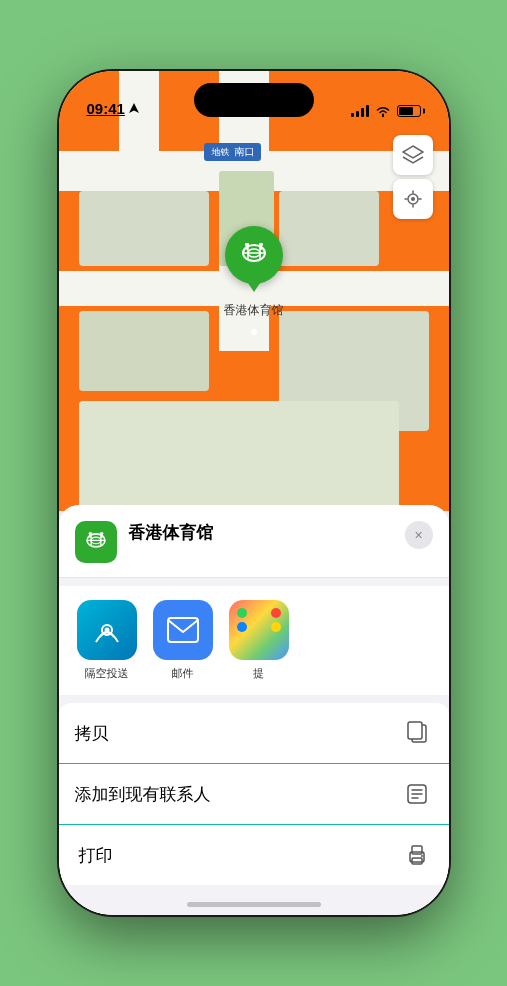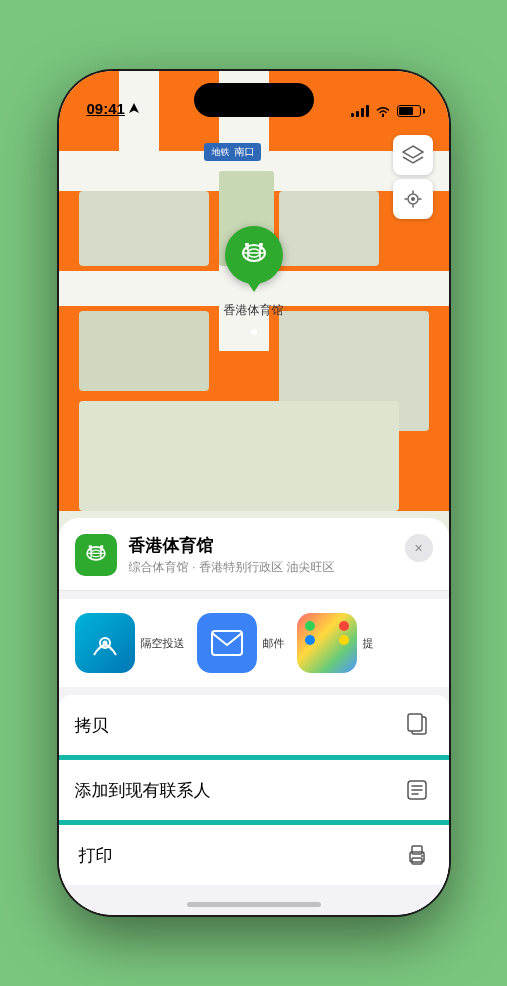--- a/index.html
+++ b/index.html
@@ -279,21 +279,21 @@
       padding: 14px 16px;
       margin-top: 8px;
     }
     .share-items {
       display: flex;
       gap: 12px;
       overflow-x: auto;
     }
     .share-item {
       display: flex;
-      flex-direction: row;
+      flex-direction: column;
       align-items: center;
       gap: 6px;
       min-width: 64px;
     }
     .share-app-icon {
       width: 60px;
       height: 60px;
       border-radius: 14px;
       display: flex;
       align-items: center;
@@ -322,21 +322,21 @@
       background: white;
       margin-top: 8px;
       border-radius: 12px;
       overflow: hidden;
     }
     .action-row {
       display: flex;
       align-items: center;
       justify-content: space-between;
       padding: 14px 16px;
-      border-bottom: 5px solid #14b8a6;
+      border-bottom: 1px solid #14b8a6;
     }
     .action-row:last-child {
       border-bottom: none;
     }
     .action-label {
       font-size: 17px;
       color: #000;
     }
     .action-icon {
       width: 32px;
@@ -460,21 +460,20 @@
             <line x1="10" y1="8" x2="10" y2="20" stroke="white" stroke-width="1.5"></line>
             <line x1="22" y1="8" x2="22" y2="20" stroke="white" stroke-width="1.5"></line>
             <line x1="9" y1="6" x2="9" y2="10" stroke="white" stroke-width="2" stroke-linecap="round"></line>
             <line x1="23" y1="6" x2="23" y2="10" stroke="white" stroke-width="2" stroke-linecap="round"></line>
             <rect x="7" y="4" width="4" height="3" rx="1" fill="white"></rect>
             <rect x="21" y="4" width="4" height="3" rx="1" fill="white"></rect>
           </svg>
         </div>
         <div class="location-info">
           <div class="location-name">香港体育馆</div>
-          <div class="location-desc">综合体育馆 · 香港特别行政区 油尖旺区</div>
         </div>
         <div class="close-btn">
           <span>×</span>
         </div>
       </div>
 
       <div class="share-row">
         <div class="share-items">
 
           <div class="share-item">

